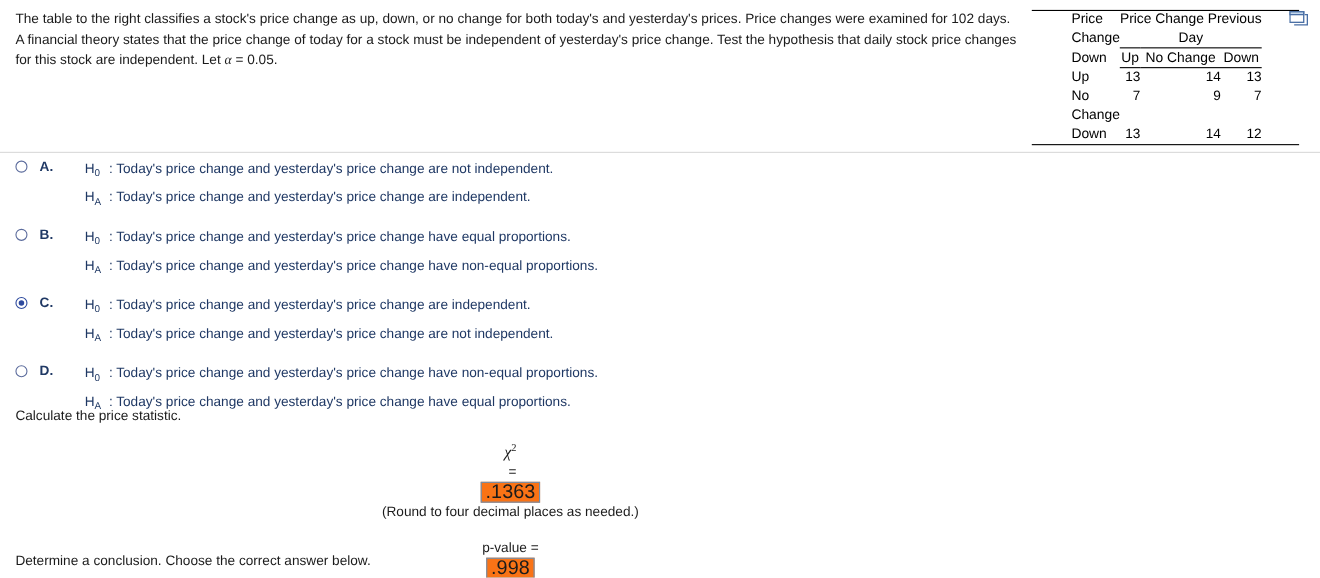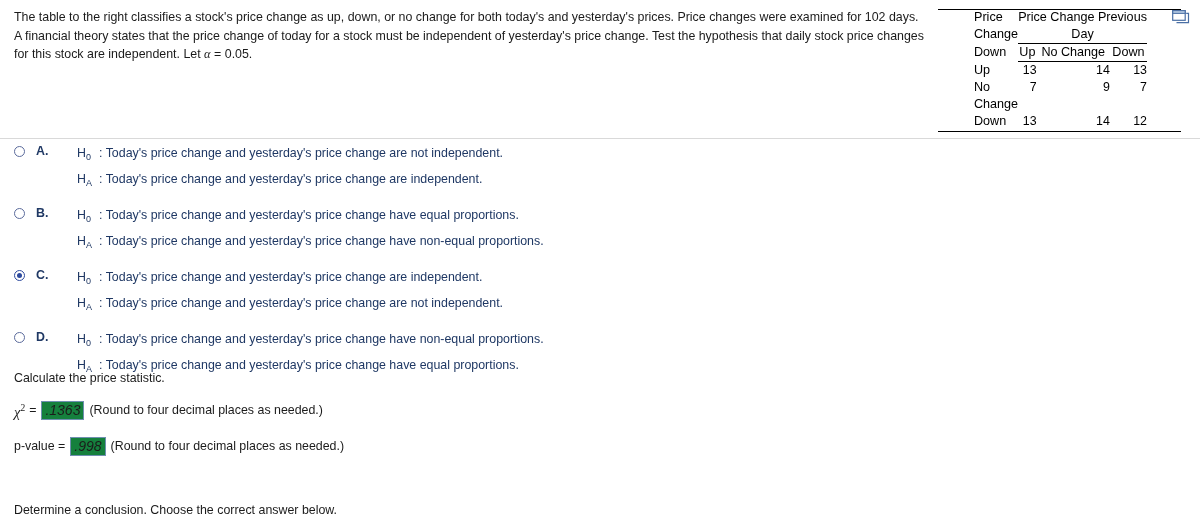--- a/index.html
+++ b/index.html
@@ -196,44 +196,44 @@
     margin: 0 0 13px 0;
   }
   .answer-line {
     font-size: 12.4px;
     line-height: 17px;
     color: #1b1b1b;
     margin: 0 0 16px 0;
     display: flex;
     align-items: center;
     white-space: nowrap;
+    flex-direction: column;
   }
   .chi {
     font-family: "Liberation Serif", serif;
     font-style: italic;
     font-size: 14.5px;
   }
   .chi sup {
     font-size: 9.5px;
     font-style: normal;
   }
   .ansbox {
     display: inline-block;
     border: 1.1px solid #6f8fb0;
-    background: #15803d;
-    color: #1b1b1b;
-    font-size: 14px;
+    background: #f97316;
+    color: #1b1b1b;
+    font-size: 18px;
     line-height: 14px;
     padding: 1px 3px 2px 3px;
     margin: 0 5px;
     min-width: 34px;
     text-align: left;
     box-sizing: border-box;
     cursor: text;
-    font-style: italic;
   }
   .note { color: #1b1b1b; }
   #final-prompt {
     position: absolute;
     left: 14px;
     top: 502px;
     font-size: 12.4px;
     line-height: 17px;
     color: #1b1b1b;
   }

